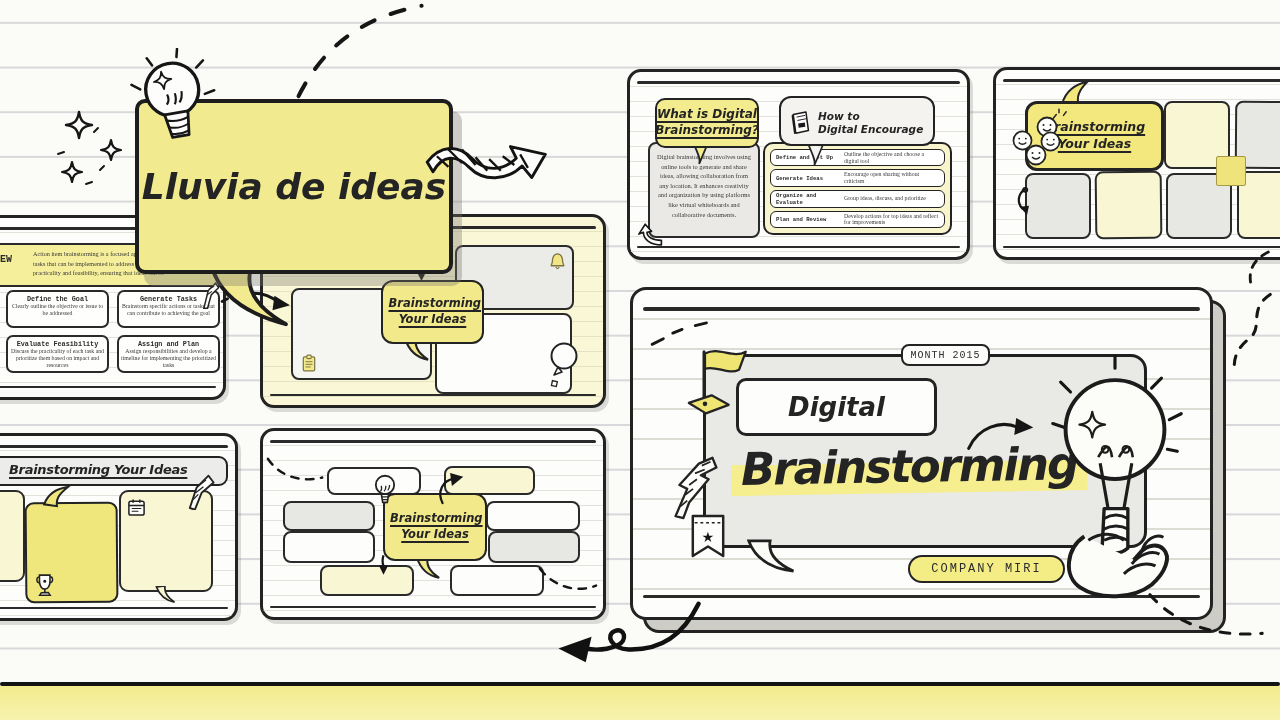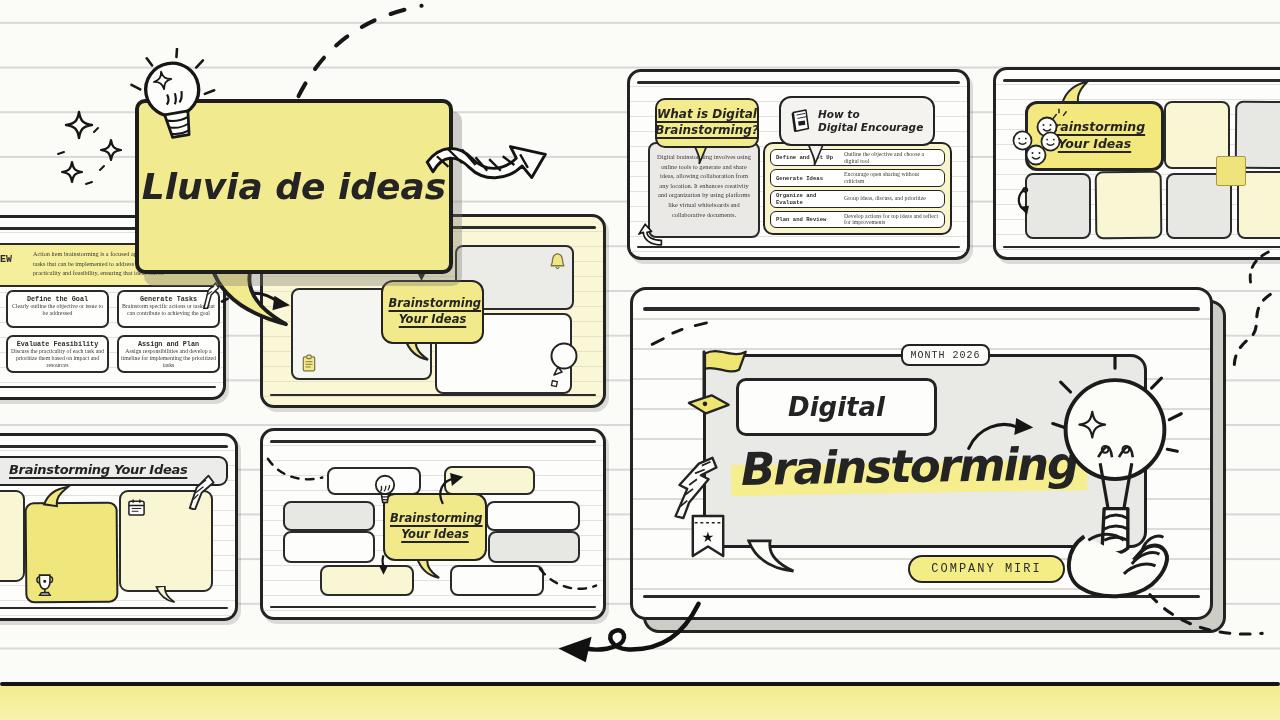--- a/index.html
+++ b/index.html
@@ -90,21 +90,21 @@
     </svg>
     <svg class="abs" viewBox="0 0 24 28" style="left:60px;top:68px;width:22px;height:26px;z-index:3;">
       <path d="M3,1 C8,14 12,20 10,26 L20,2 Z" fill="#f3ec8e" stroke="#232323" stroke-width="2"></path>
     </svg>
     <div class="bubble" style="left:25px;top:26px;width:100px;height:46px;background:#f3ec8e;border-radius:10px;">
       <span class="hand ul" style="font-size:12px;line-height:1.3;">What is Digital Brainstorming?</span>
     </div>
     <svg class="abs" viewBox="0 0 24 28" style="left:176px;top:71px;width:20px;height:25px;z-index:3;">
       <path d="M3,1 C8,14 12,20 10,26 L20,2 Z" fill="#f4f3f0" stroke="#232323" stroke-width="2"></path>
     </svg>
-    <div class="abs" style="left:149px;top:24px;width:156px;height:50px;background:#f4f3f0;border:2.5px solid #232323;border-radius:12px;z-index:4;display:flex;align-items:center;gap:7px;padding:0 8px;box-sizing:border-box;">
+    <div class="abs" style="left:149px;top:24px;width:156px;height:50px;background:#f4f3f0;border:2.5px solid #232323;border-radius:12px;z-index:4;display:flex;align-items:flex-start;gap:7px;padding:12px 8px;box-sizing:border-box;">
       <svg viewBox="0 0 26 30" style="width:22px;height:26px;flex:none;">
         <path d="M3,6 L5,5 L8,27 L6,28 Z" fill="#1b1b1b"></path>
         <path d="M5,5 L20,2 L23,24 L8,27 Z" fill="#fdfdfb" stroke="#1b1b1b" stroke-width="1.8" stroke-linejoin="round"></path>
         <path d="M9,8 L19,6 M10,12 L20,10" stroke="#1b1b1b" stroke-width="1.1"></path>
         <rect x="11" y="15" width="8" height="5" fill="#1b1b1b" transform="rotate(-8 15 17)"></rect>
       </svg>
       <div class="hand" style="font-size:10.5px;line-height:1.25;">
         <div>How to</div>
         <div>Digital Encourage</div>
       </div>
@@ -304,21 +304,21 @@
       <div class="lines"></div>
       <div class="bar-t"></div>
       <div class="bar-b"></div>
 
       <div class="abs" style="left:70px;top:64px;width:438px;height:188px;background:#e9e9e6;border:3px solid #202020;border-radius:16px;z-index:1;"></div>
       <svg class="abs" viewBox="0 0 70 36" style="left:108px;top:249px;width:68px;height:35px;z-index:2;">
         <path d="M8,2 C14,18 28,30 54,33 C34,24 28,13 30,2 Z" fill="#fbfbf8" stroke="#202020" stroke-width="2.8"></path>
       </svg>
 
       <div class="badge tw" style="position:absolute;left:268px;top:54px;width:89px;height:22px;background:#fcfcfa;border:2px solid #232323;border-radius:8px;z-index:3;font-size:10px;letter-spacing:1px;">
-        <span>MONTH 2026</span>
+        <span>MONTH 2015</span>
       </div>
 
       <svg class="abs" viewBox="0 0 80 78" style="left:52px;top:56px;width:76px;height:74px;z-index:4;">
         <path d="M20,6 L20,62" stroke="#232323" stroke-width="3.2" stroke-linecap="round"></path>
         <path d="M21,8 C36,0 50,14 64,6 L57,25 C45,31 33,20 21,24 Z" fill="#efe573" stroke="#232323" stroke-width="2.4" stroke-linejoin="round"></path>
         <path d="M4,60 L28,52 L46,62 L22,71 Z" fill="#efe573" stroke="#232323" stroke-width="2.4" stroke-linejoin="round"></path>
         <circle cx="21" cy="61" r="2.4" fill="#232323"></circle>
       </svg>
 
       <div class="abs" style="left:103px;top:88px;width:195px;height:52px;background:#fdfdfb;border:3px solid #232323;border-radius:10px;z-index:3;display:flex;align-items:center;justify-content:center;">

